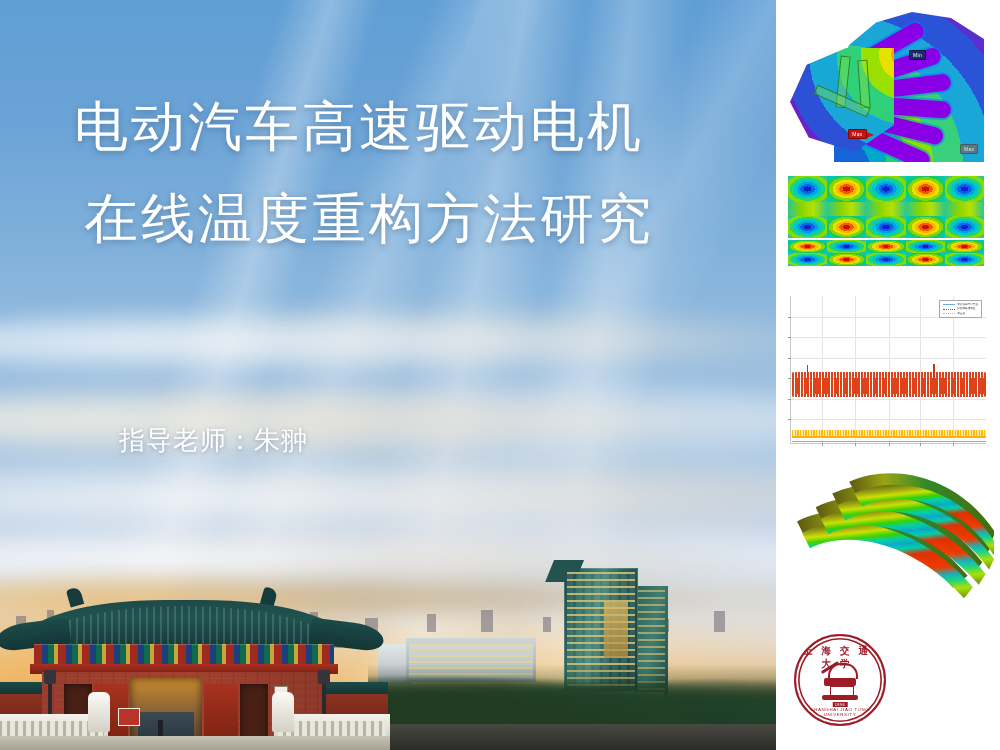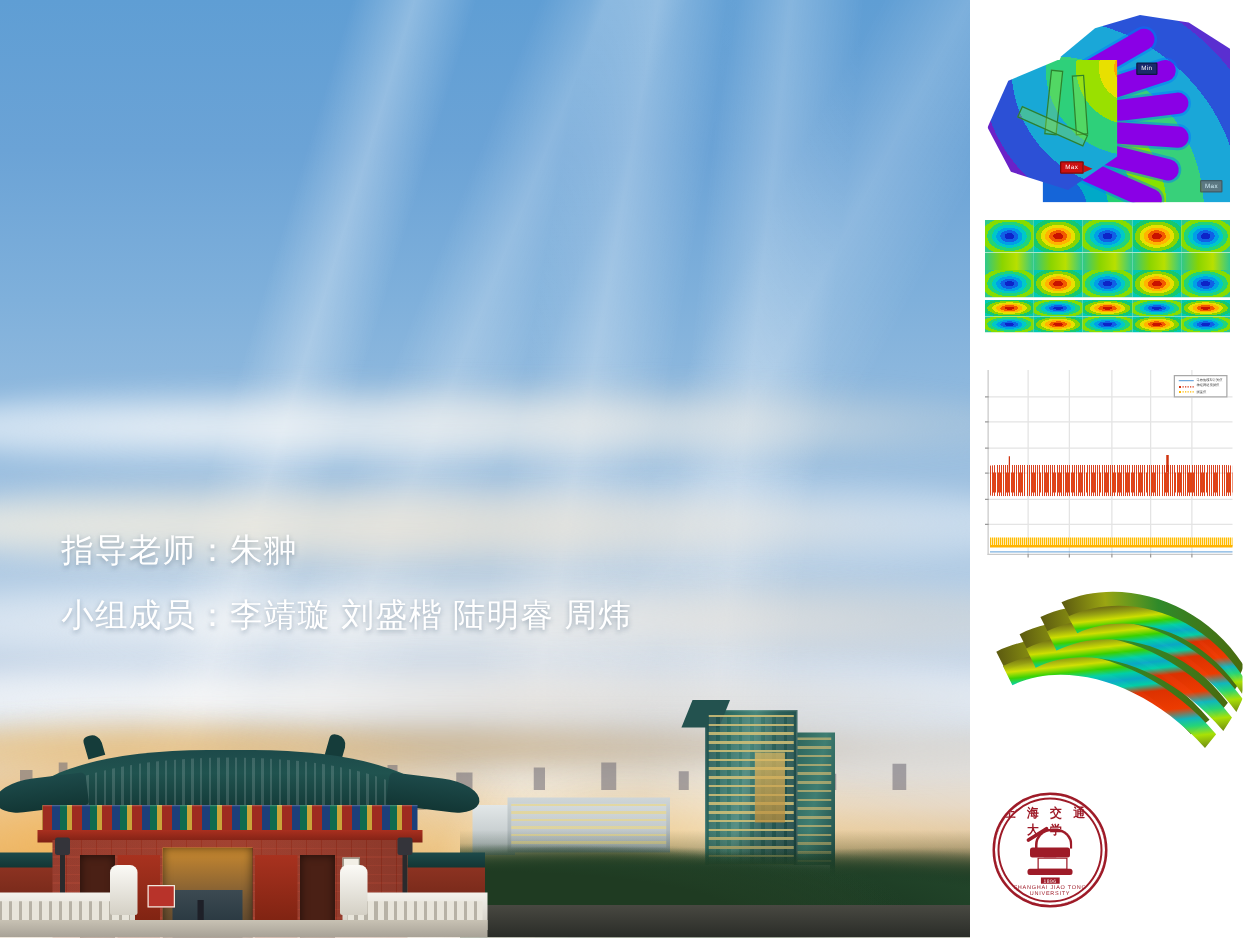--- a/index.html
+++ b/index.html
@@ -258,21 +258,21 @@
     text-shadow:0 2px 6px rgba(40,70,100,.42);
     white-space:nowrap;
   }
   .t1 { margin-left:74px; }
   .t2 { margin-left:84px; }
 
   .sub-wrap { position:absolute; left:0; top:414px; width:776px; }
   .sub-line {
     color:#ffffff; font-size:26px; line-height:52px; letter-spacing:1px;
     text-shadow:0 1px 4px rgba(40,70,100,.40);
-    white-space:nowrap; margin-left:49px;
+    white-space:nowrap; margin-left:119px;
   }
 
   
   .rightcol {
     position:absolute; left:776px; top:0; width:224px; height:750px;
     background:#ffffff;
   }
 
   
   .fig-motor { position:absolute; left:2px; top:4px; width:220px; height:160px; }
@@ -534,24 +534,27 @@
       <div class="g-person"></div>
       <div class="g-balu">
         <div class="bl"></div>
         <div class="br"></div>
       </div>
       <div class="g-lion1"></div>
       <div class="g-lion2"></div>
       <div class="g-plaza"></div>
     </div>
 
+    <div class="title-wrap">
+      <div class="title-line t1">电动汽车高速驱动电机</div>
+      <div class="title-line t2">在线温度重构方法研究</div>
+    </div>
 
     <div class="sub-wrap">
       <div class="sub-line">指导老师：朱翀</div>
-      <div class="sub-line">小组成员：李靖璇 刘盛楷 陆明睿 周炜</div>
     </div>
   </div>
 
   <div class="rightcol">
 
     <div class="fig-motor">
       <div class="sector sector-big">
         <div class="slot" style="left:16%;top:16%;width:46%;height:11%;transform:rotate(-30deg)"></div>
         <div class="slot" style="left:22%;top:30%;width:50%;height:11%;transform:rotate(-18deg)"></div>
         <div class="slot" style="left:24%;top:44%;width:54%;height:11%;transform:rotate(-7deg)"></div>

